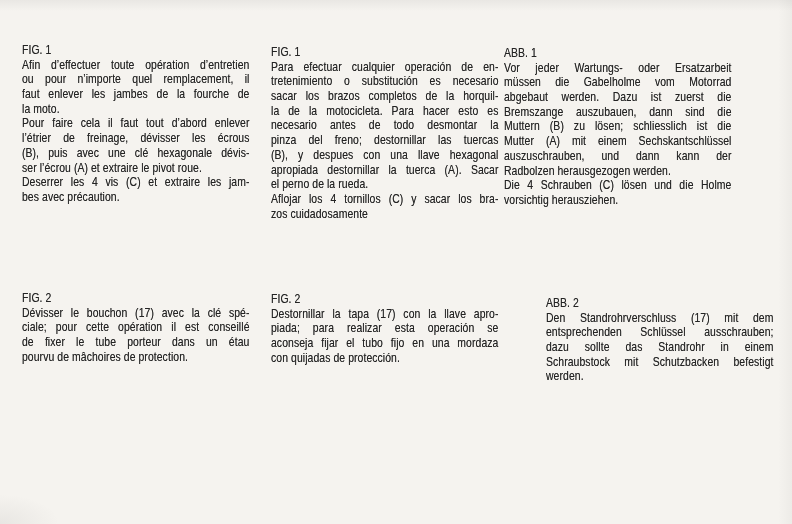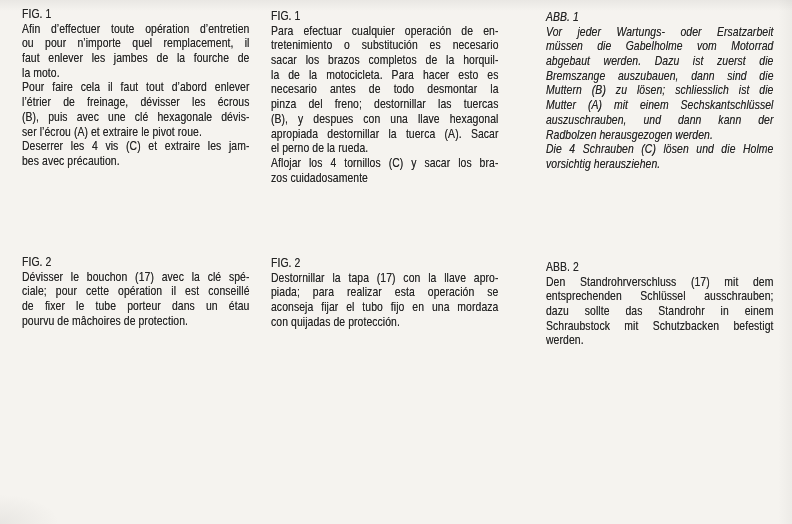--- a/index.html
+++ b/index.html
@@ -11,20 +11,21 @@
     background:
       linear-gradient(180deg, rgba(40,40,40,0.06) 0px, rgba(40,40,40,0.0) 11px),
       linear-gradient(270deg, rgba(40,40,40,0.04) 0px, rgba(40,40,40,0.0) 14px),
       #f5f3ef;
     font-family: "Liberation Sans", "DejaVu Sans", sans-serif;
     color: #242424;
   }
   .page {
     position: absolute;
     inset: 0;
+    margin-top: 36px;
   }
   .section {
     position: absolute;
     width: 240px;
   }
   .colscale {
     width: 288px;
     transform: scaleX(0.79);
     transform-origin: 0 0;
     font-size: 13.2px;
@@ -41,21 +42,21 @@
     line-height: 14.7px;
     white-space: pre;
   }
   .line.j {
     display: flex;
     justify-content: space-between;
   }
   
   .s-fr1 { left: 22px;  top: 7px;   }
   .s-es1 { left: 271px; top: 9px;   }
-  .s-de1 { left: 546px; top: 10px; font-style: italic;  }
+  .s-de1 { left: 504px; top: 10px;  }
   .s-fr2 { left: 22px;  top: 255px; }
   .s-es2 { left: 271px; top: 256px; }
   .s-de2 { left: 546px; top: 260px; }
   
   .smudge {
     position: absolute;
     left: 0; bottom: 0;
     width: 60px; height: 30px;
     background: radial-gradient(ellipse at 0% 100%, rgba(60,60,60,0.07), rgba(60,60,60,0) 70%);
     pointer-events: none;

